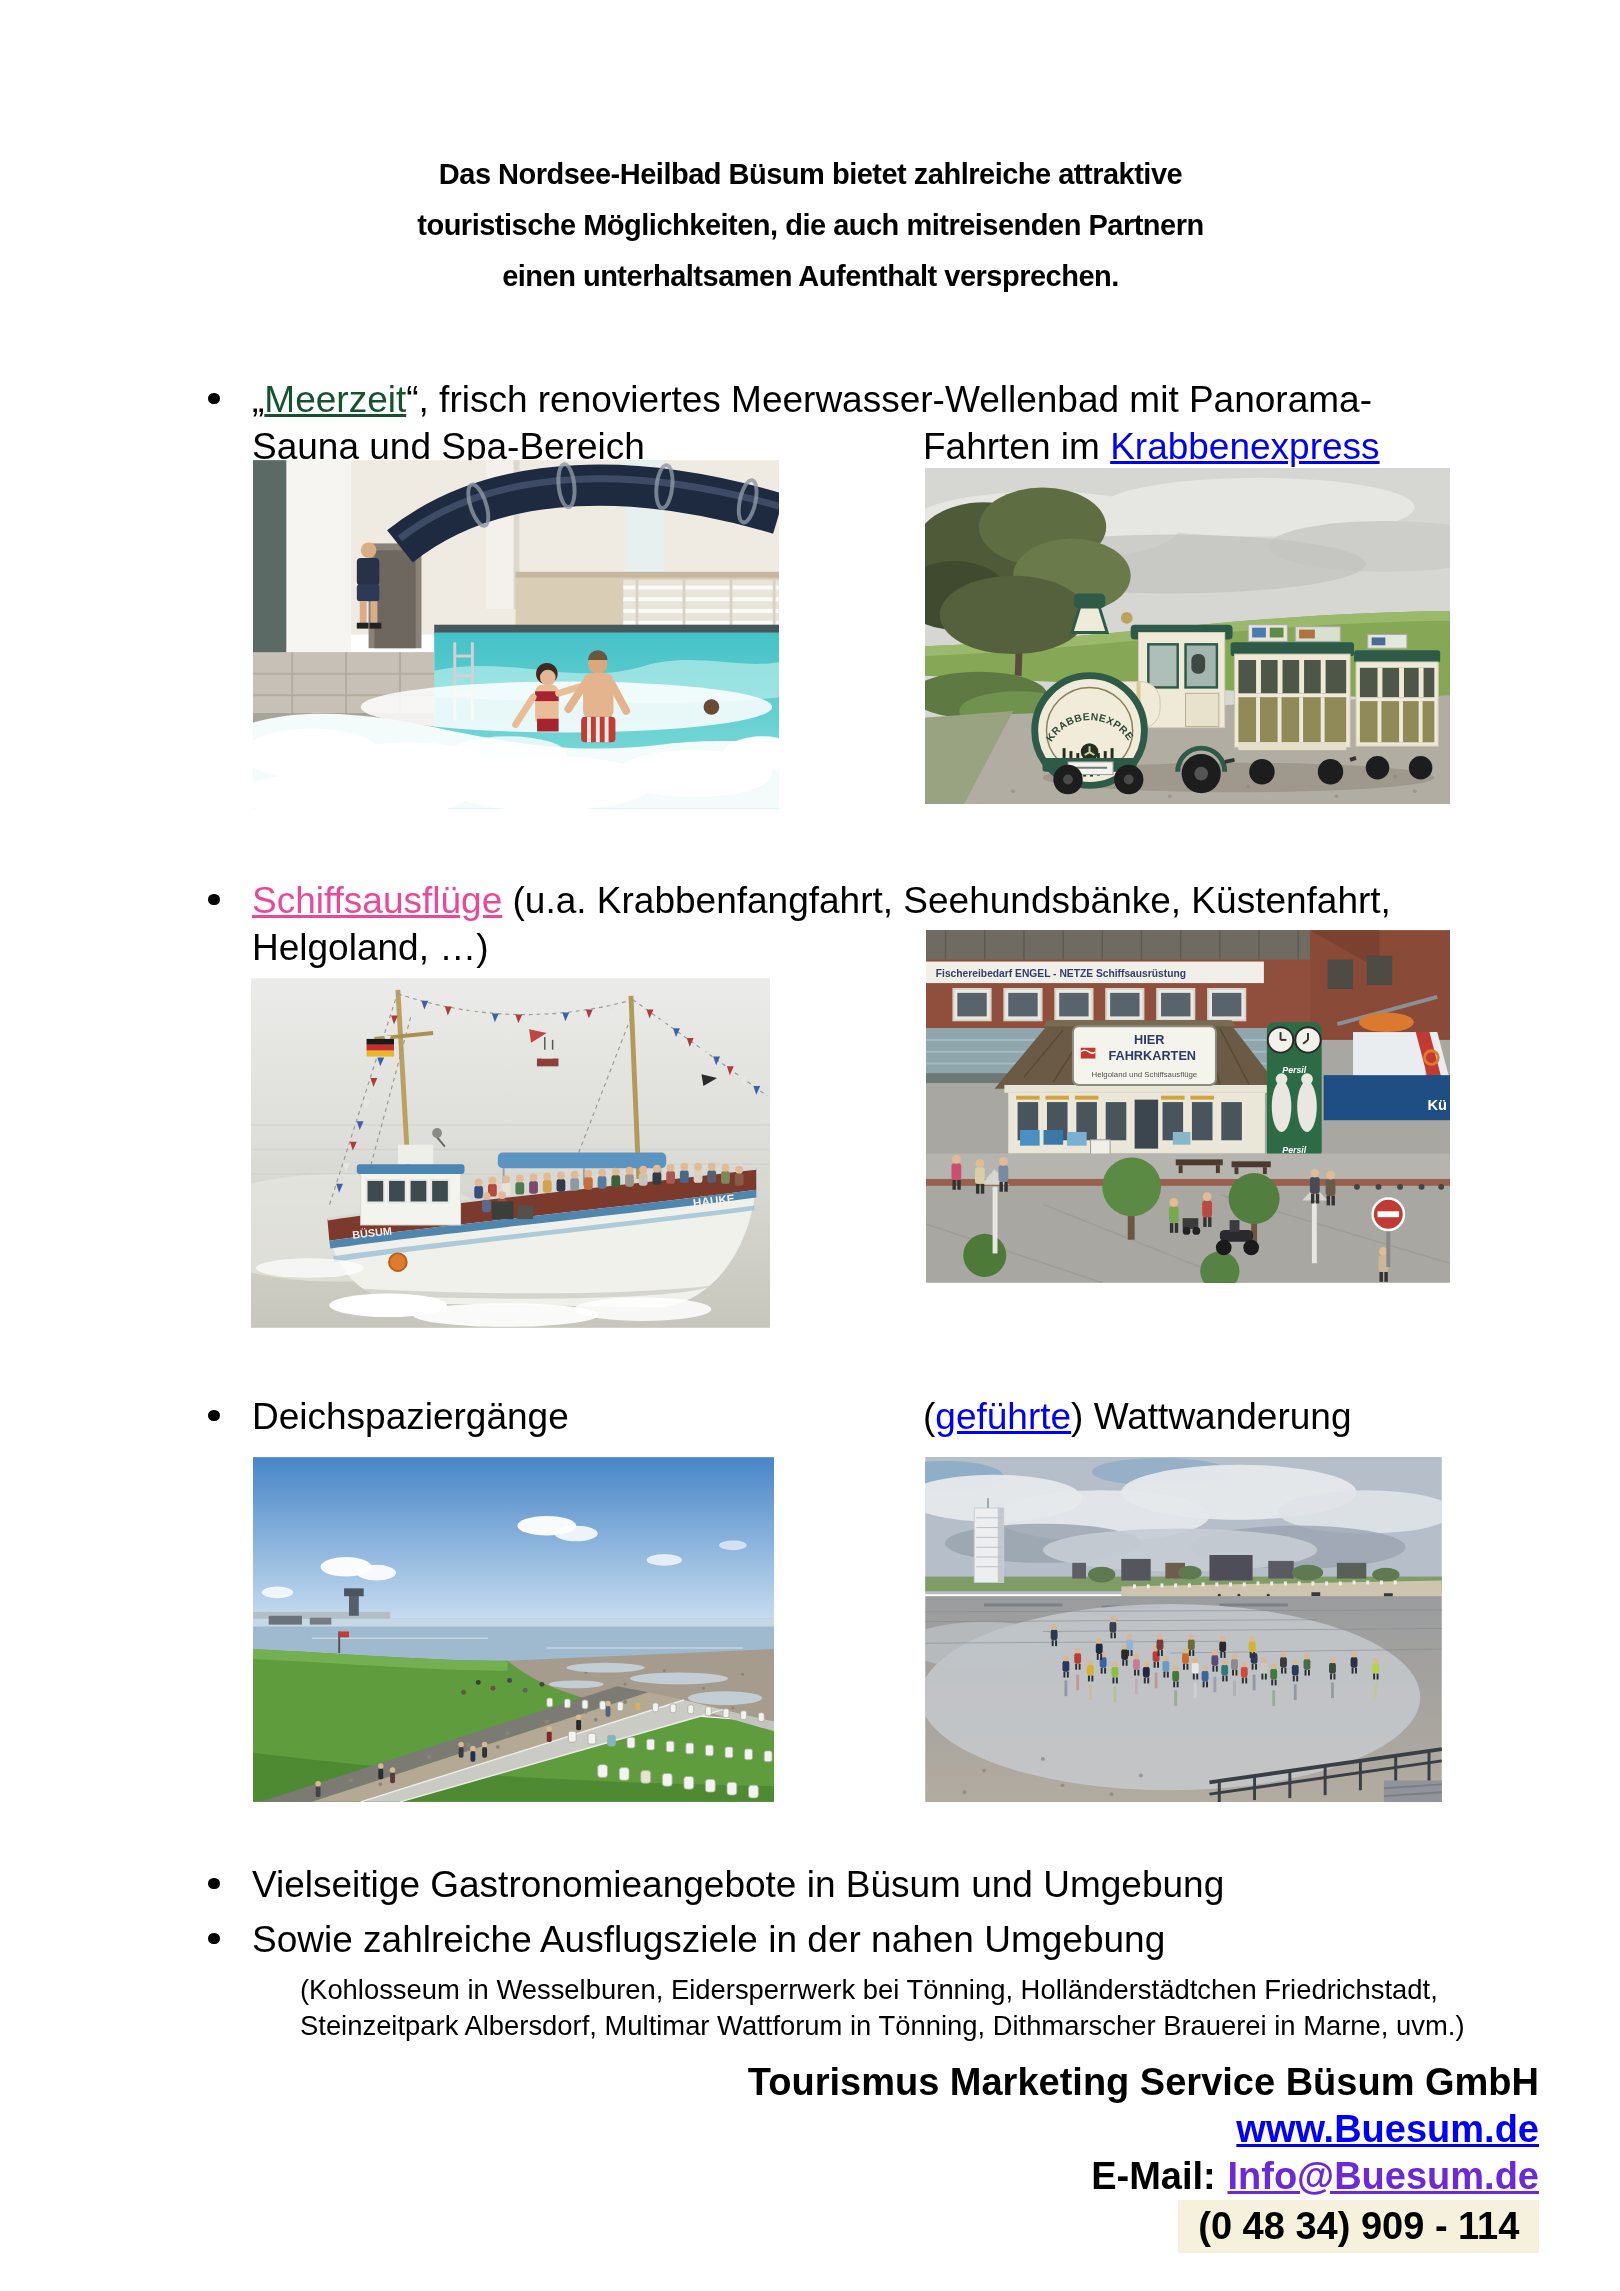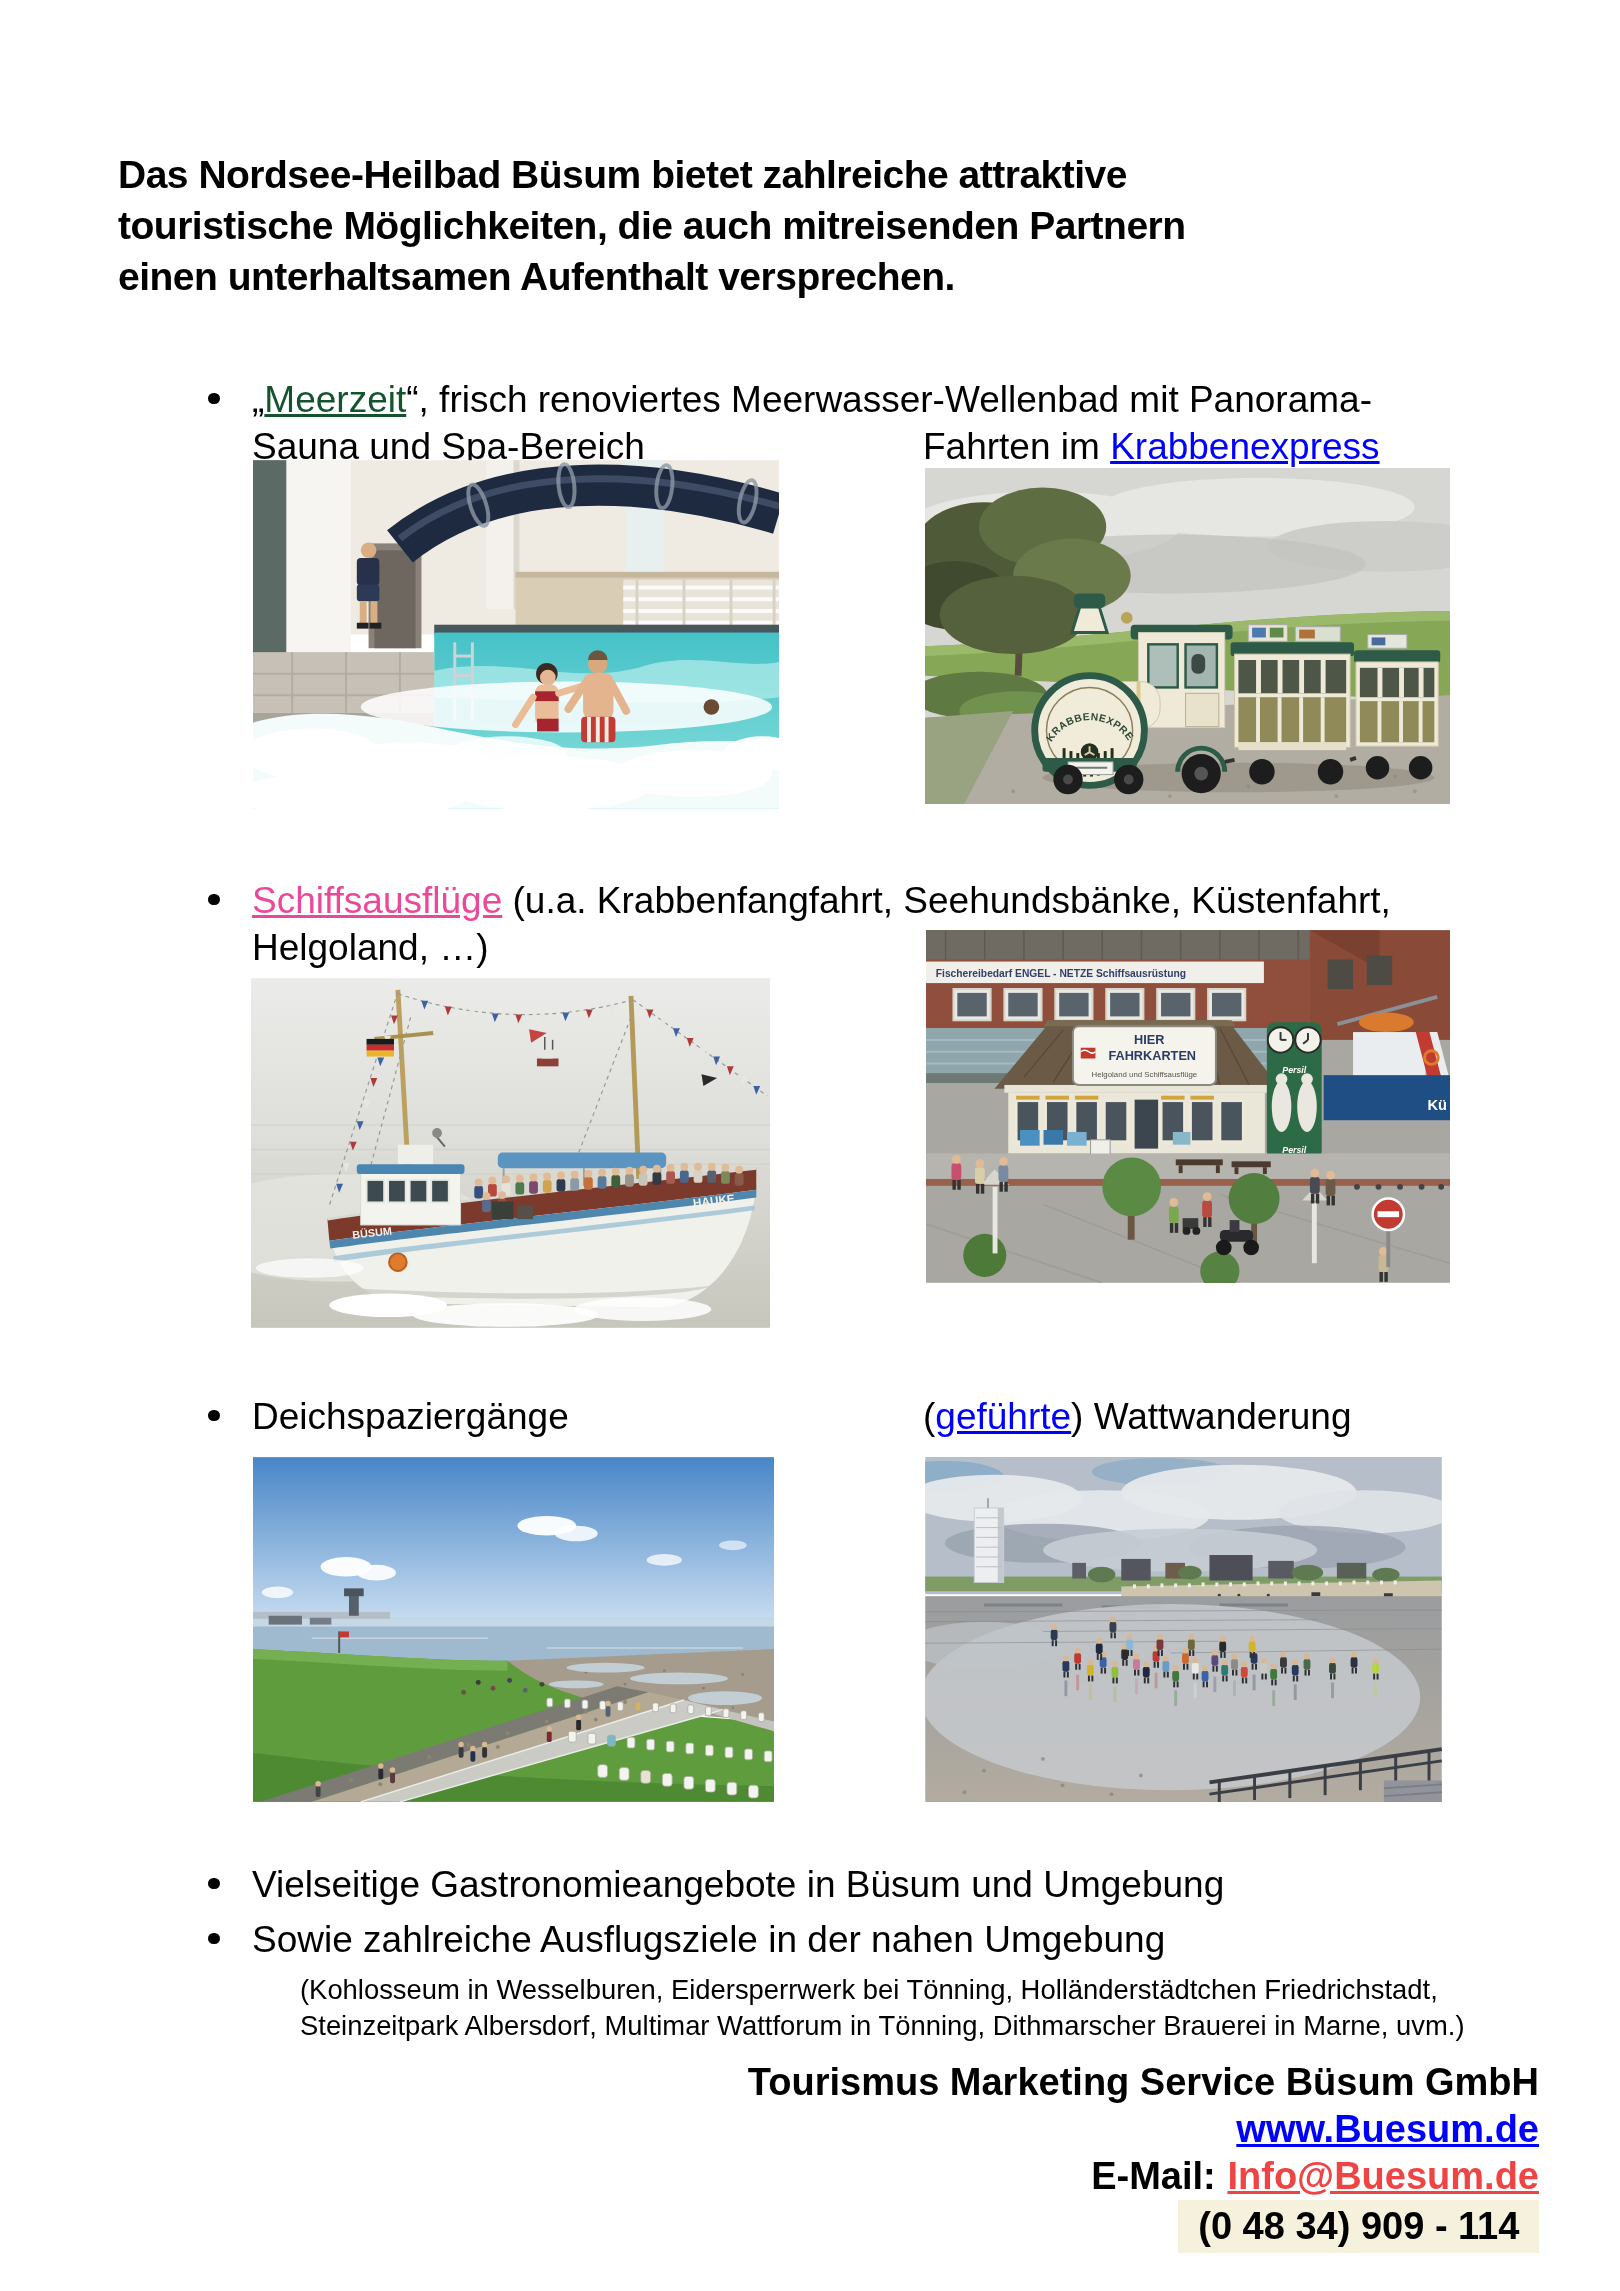--- a/index.html
+++ b/index.html
@@ -1,18 +1,18 @@
 <!DOCTYPE html>
 <html><head>
 <meta charset="utf-8">
 <style>
   html,body{margin:0;padding:0;background:#ffffff;}
   body{width:1620px;height:2292px;position:relative;font-family:"Liberation Sans",sans-serif;color:#000;}
-  .heading{position:absolute;top:149px;left:118px;width:1385px;
-           font-size:39px;font-weight:bold;line-height:51px;letter-spacing:-0.5px;}
+  .heading{position:absolute;top:149px;left:118px;width:1385px;text-align:center;
+           font-size:29px;font-weight:bold;line-height:51px;letter-spacing:-0.5px;}
   .bullet{position:absolute;left:208px;white-space:nowrap;}
   .dot{position:absolute;left:0;top:16.7px;width:11.8px;height:11.8px;border-radius:50%;background:#000;}
   .btext{margin-left:44px;font-size:37px;line-height:47px;}
   .bline{position:relative;}
   .col2{position:absolute;left:671px;top:0;white-space:nowrap;}
   .lnk{color:#0000ff;text-decoration:underline;cursor:pointer;}
   .note{font-size:27.4px;line-height:36px;white-space:normal;width:1245px;margin-top:8.8px;margin-left:48px;}
   .photo{position:absolute;overflow:hidden;}
   .photo svg{display:block;}
   svg text{font-family:"Liberation Sans",sans-serif;}
@@ -973,16 +973,16 @@
   <span class="dot"></span>
   <div class="btext">
     <div class="bline">Sowie zahlreiche Ausflugsziele in der nahen Umgebung</div>
     <div class="note">(Kohlosseum in Wesselburen, Eidersperrwerk bei Tönning, Holländerstädtchen Friedrichstadt, Steinzeitpark Albersdorf, Multimar Wattforum in Tönning, Dithmarscher Brauerei in Marne, uvm.)</div>
   </div>
 </div>
 
 <div class="footer">
   <div class="fline">Tourismus Marketing Service Büsum GmbH</div>
   <div class="fline"><a class="lnk" style="color: rgb(0, 0, 255);">www.Buesum.de</a></div>
-  <div class="fline"><span class="email-label">E-Mail:</span><a class="lnk" style="color: #ef4444;">Info@Buesum.de</a></div>
+  <div class="fline"><span class="email-label">E-Mail:</span><a class="lnk" style="color: #6d28d9;">Info@Buesum.de</a></div>
   <div class="fline"><span class="phone-hl" id="phoneHl" style="background: rgb(245, 241, 221); padding-left: 20px;">(0 48 34) 909 - 114</span></div>
 </div>
 
 
 </body></html>

